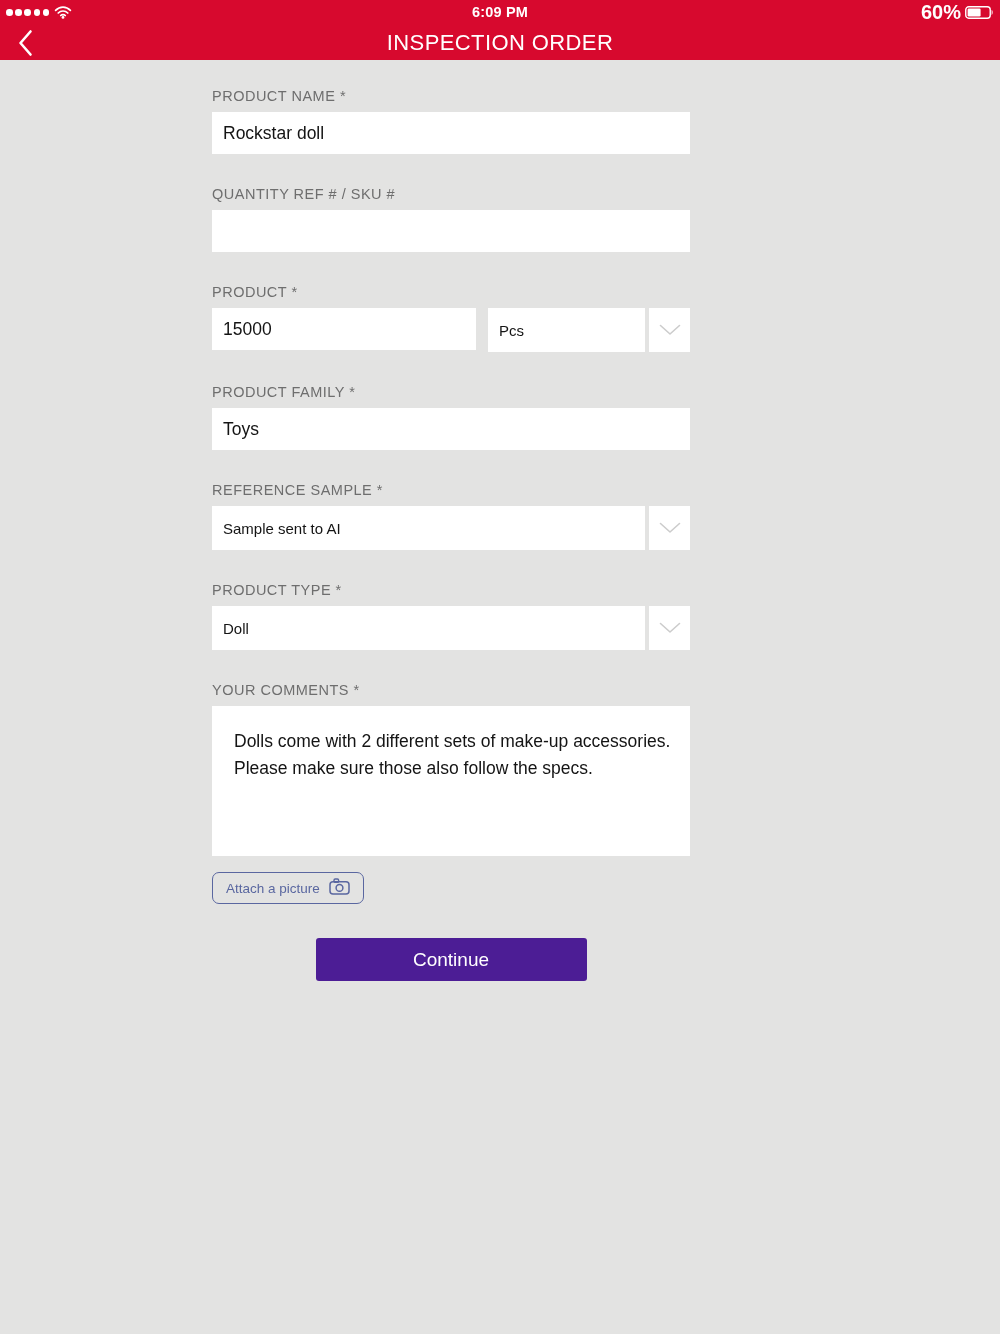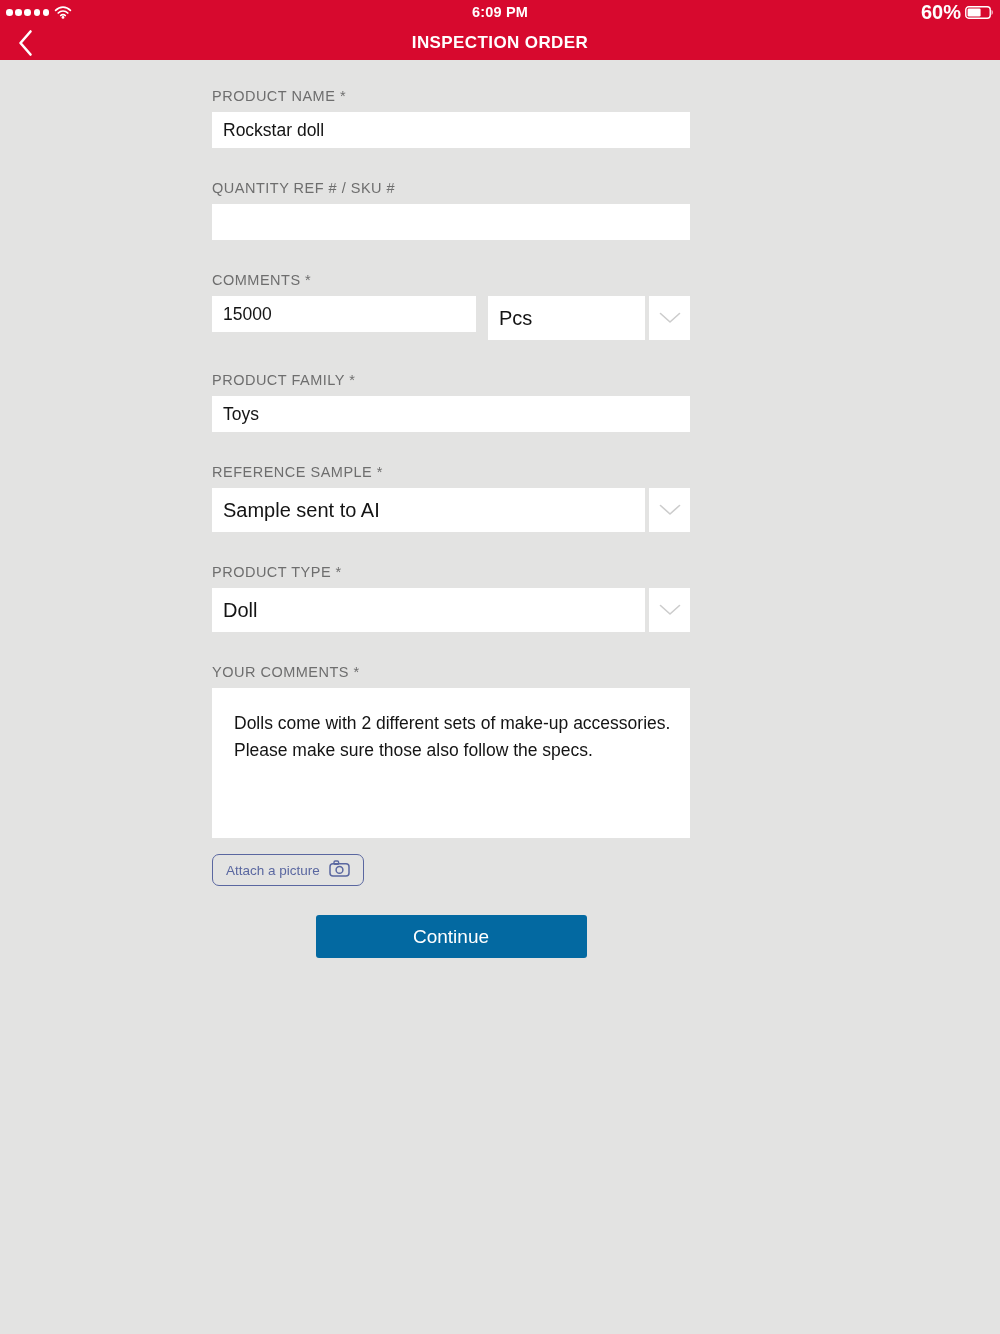--- a/index.html
+++ b/index.html
@@ -25,66 +25,66 @@
     position: absolute; left: 0; right: 0; text-align: center;
     font-size: 14.5px; font-weight: 600; letter-spacing: 0.2px;
   }
   .battery-group { margin-left: auto; display: flex; align-items: center; gap: 4px; font-size: 20px; font-weight: 600; }
   .nav-bar { height: 38px; position: relative; display: flex; align-items: center; justify-content: center; }
   .back-button {
     position: absolute; left: 10px; top: 0; height: 100%;
     display: flex; align-items: center; padding: 0 8px; cursor: pointer;
     background: transparent; border: none;
   }
-  .nav-title { color: #fff; font-size: 17px; font-weight: 700; letter-spacing: 0.4px; }
+  .nav-title { color: #fff; font-size: 22px; font-weight: 400; letter-spacing: 0.4px; }
 
   
   .form-col { width: 478px; margin-left: 212px; padding-top: 28px; }
   .section { margin-bottom: 32px; }
   .field-label {
     font-size: 14.5px; color: #6e6e6e; letter-spacing: 0.5px;
     margin-bottom: 8px; display: block;
   }
   .text-input {
-    width: 100%; height: 36px; border: none; background: #fff;
+    width: 100%; height: 42px; border: none; background: #fff;
     font-family: "Liberation Sans", sans-serif;
     font-size: 17.5px; color: #141414; padding: 0 11px; outline: none;
   }
   .row { display: flex; border-radius: 7px; }
   .qty-input { width: 264px; }
   .dropdown { display: flex; flex: 1; cursor: pointer; }
   .dropdown.offset { margin-left: 12px; }
   .select-main {
     background: #fff; height: 44px; flex: 1; display: flex; align-items: center;
-    padding: 0 11px; font-size: 20px; color: #141414;
+    padding: 0 11px; font-size: 15px; color: #141414;
   }
   .chevron-box {
     width: 41px; height: 44px; background: #fff; margin-left: 4px;
     display: flex; align-items: center; justify-content: center; flex: none;
   }
   .comments-area {
     width: 100%; height: 150px; border: none; background: #fff; resize: none;
     font-family: "Liberation Sans", sans-serif;
     font-size: 17.5px; line-height: 27px; color: #141414;
     padding: 22px 10px 0 22px; outline: none; display: block;
   }
   .comments-section { margin-bottom: 16px; }
 
   .attach-button {
     display: inline-flex; align-items: center; gap: 9px;
     height: 32px; padding: 11px 13px;
     border: 1.5px solid #5a67a0; border-radius: 7px;
     background: transparent; color: #5a67a0;
     font-family: "Liberation Sans", sans-serif;
-    font-size: 13.5px; cursor: pointer; margin-bottom: 23px;
+    font-size: 13.5px; cursor: pointer; margin-bottom: 34px;
   }
 
   .continue-button {
-    display: block; width: 271px; height: 43px; margin: 6px auto;
-    background: #0369a1; color: #fff; border: none; border-radius: 3px;
+    display: block; width: 271px; height: 43px; margin: 0 auto;
+    background: #4c1d95; color: #fff; border: none; border-radius: 3px;
     font-family: "Liberation Sans", sans-serif;
     font-size: 19px; cursor: pointer;
   }
 </style>
 </head>
 <body>
 
 <div class="screen">
 
   <div class="header">
@@ -133,21 +133,21 @@
       <input class="text-input" type="text" value="Rockstar doll" style="">
     </div>
 
 
     <div class="section">
       <span class="field-label">QUANTITY REF # / SKU #</span>
       <input class="text-input" type="text" value="" style="">
     </div>
 
     <div class="section">
-      <span class="field-label">COMMENTS *</span>
+      <span class="field-label">PRODUCT *</span>
       <div class="row">
         <input class="text-input qty-input" type="text" value="15000" style="">
         <div class="dropdown offset">
           <div class="select-main">Pcs</div>
           <div class="chevron-box">
             <svg width="22" height="12" viewBox="0 0 22 12">
               <polyline points="1.5,1.5 11,10 20.5,1.5" stroke="#cccccc" stroke-width="1.6" fill="none" stroke-linecap="round" stroke-linejoin="round"></polyline>
             </svg>
           </div>
         </div>

